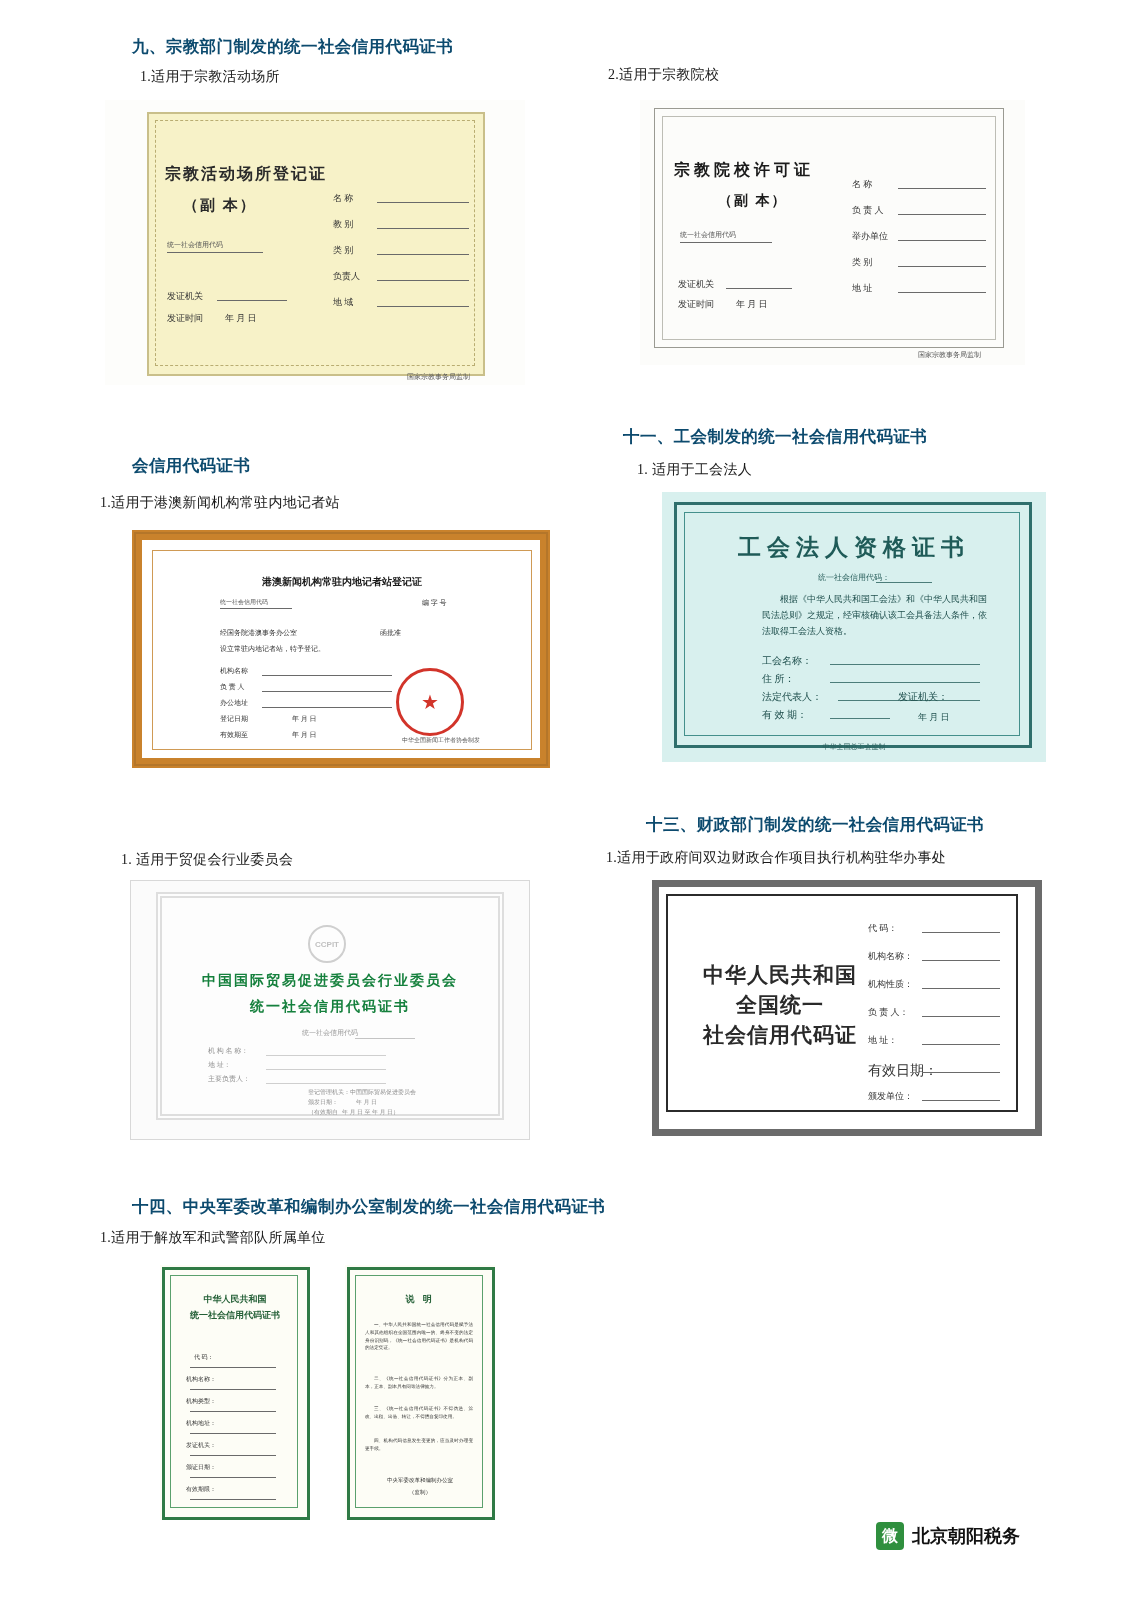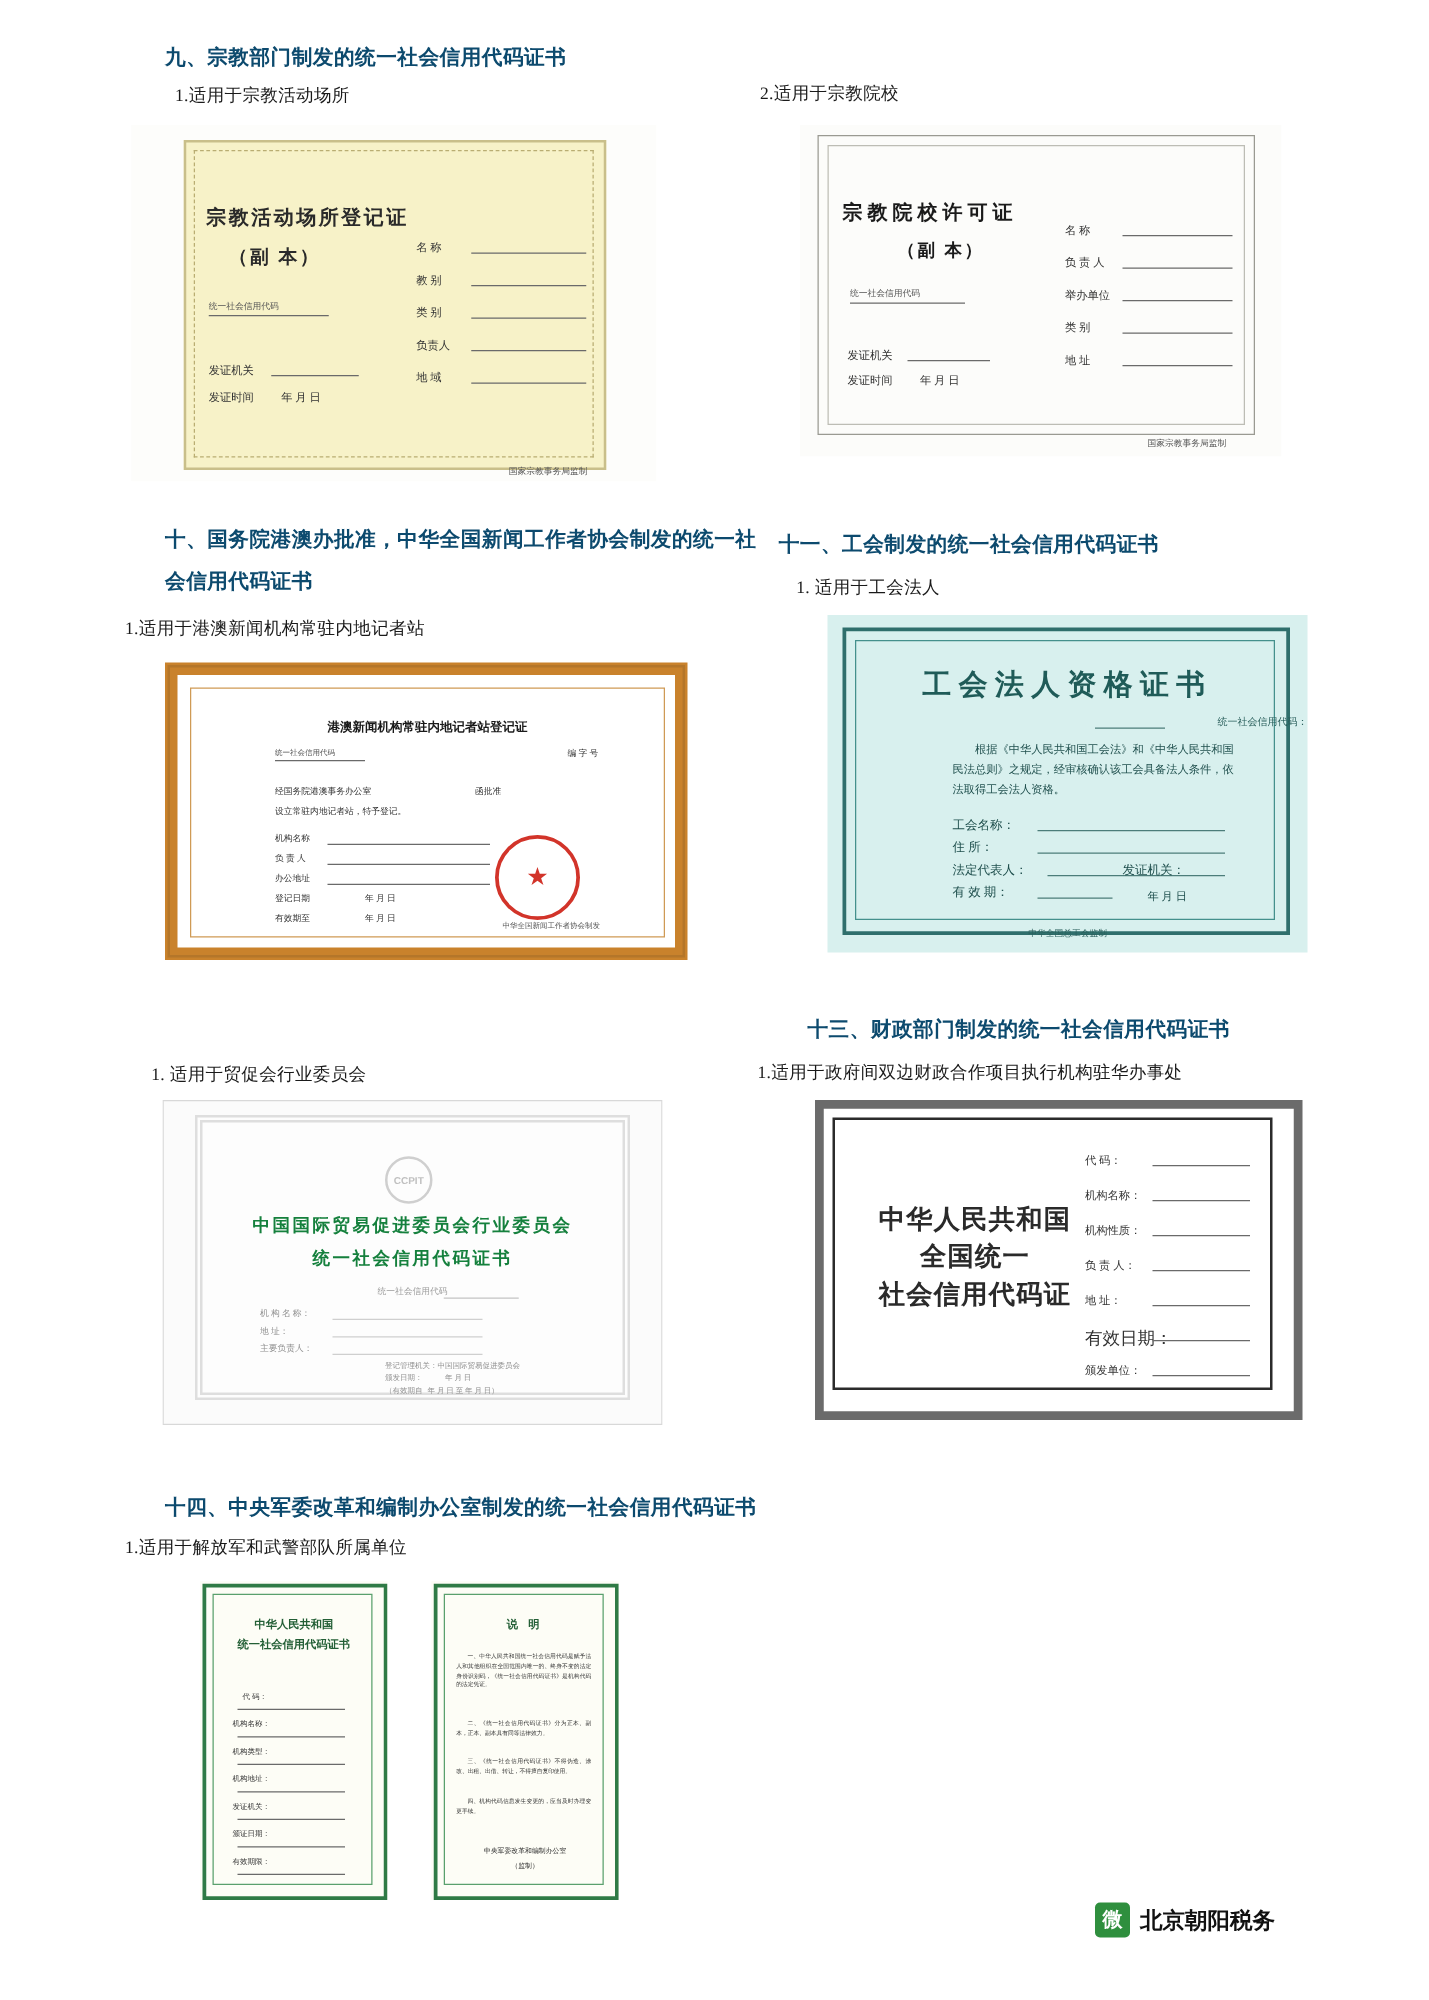--- a/index.html
+++ b/index.html
@@ -261,31 +261,30 @@
     <div class="flabel" style="left:212px; top:130px; font-size:9px;">举办单位</div>
     <div class="fieldline" style="left:258px; top:140px; width:88px;"></div>
     <div class="flabel" style="left:212px; top:156px; font-size:9px;">类  别</div>
     <div class="fieldline" style="left:258px; top:166px; width:88px;"></div>
     <div class="flabel" style="left:212px; top:182px; font-size:9px;">地  址</div>
     <div class="fieldline" style="left:258px; top:192px; width:88px;"></div>
 
     <div class="tiny" style="left:278px; top:250px; font-size:7px;">国家宗教事务局监制</div>
   </div>
 
-  <div class="abs sec-head" style="left:99px; top:420px; width:480px;">十、国务院港澳办批准，中华全国新闻工作者协会制发的统一社</div>
   <div class="abs sec-head" style="left:99px; top:453px; width:480px;">会信用代码证书</div>
   <div class="abs sub-head" style="left:100px; top:494px;">1.适用于港澳新闻机构常驻内地记者站</div>
 
   <div class="cert c3" style="left:122px; top:520px; width:440px; height:260px;">
     <div class="c3-orn" style="left:10px; top:10px; width:398px; height:218px;"></div>
     <div class="c3-orn2" style="left:30px; top:30px; width:378px; height:198px;"></div>
     <div style="position:absolute; left:0; top:55px; width:100%; text-align:center; font-size:10px; font-weight:bold; font-family:'Liberation Serif',serif;">港澳新闻机构常驻内地记者站登记证</div>
     <div class="tiny" style="left:98px; top:78px; font-size:6px;">统一社会信用代码</div>
     <div class="fieldline" style="left:98px; top:88px; width:72px;"></div>
-    <div class="flabel" style="left:300px; top:78px; font-size:7px;margin-left:32px;">编   字   号</div>
+    <div class="flabel" style="left:300px; top:78px; font-size:7px;">编   字   号</div>
 
     <div class="flabel" style="left:98px; top:108px; font-size:7px;">经国务院港澳事务办公室</div>
     <div class="flabel" style="left:258px; top:108px; font-size:7px;">函批准</div>
     <div class="flabel" style="left:98px; top:124px; font-size:7px;">设立常驻内地记者站，特予登记。</div>
 
     <div class="flabel" style="left:98px; top:146px; font-size:7px;">机构名称</div>
     <div class="fieldline" style="left:140px; top:155px; width:130px;"></div>
     <div class="flabel" style="left:98px; top:162px; font-size:7px;">负 责 人</div>
     <div class="fieldline" style="left:140px; top:171px; width:130px;"></div>
     <div class="flabel" style="left:98px; top:178px; font-size:7px;">办公地址</div>
@@ -301,21 +300,21 @@
     <div class="tiny" style="left:280px; top:216px; font-size:6px;">中华全国新闻工作者协会制发</div>
   </div>
 
   <div class="abs sec-head" style="left:590px; top:424px; width:470px;">十一、工会制发的统一社会信用代码证书</div>
   <div class="abs sub-head" style="left:637px; top:461px;">1. 适用于工会法人</div>
 
   <div class="cert c4" style="left:662px; top:492px; width:384px; height:270px;">
     <div class="c4-b1" style="left:12px; top:10px; width:352px; height:240px;"></div>
     <div class="c4-b2" style="left:22px; top:20px; width:334px; height:222px;"></div>
     <div class="c4-title" style="left:0; top:40px; font-size:23px;">工会法人资格证书</div>
-    <div style="position:absolute; left:0; top:80px; width:100%; text-align:right; font-size:8px; color:#2a5f5c; font-family:Liberation Sans, sans-serif;">统一社会信用代码：</div>
+    <div style="position:absolute; left:0; top:80px; width:100%; text-align:center; font-size:8px; color:#2a5f5c; font-family:Liberation Sans, sans-serif;">统一社会信用代码：</div>
     <div class="fieldline" style="left:214px; top:90px; width:56px; border-color:#4c7d7a;"></div>
 
     <div class="c4-text" style="left:100px; top:100px; width:230px; font-size:9px; text-indent:18px;">根据《中华人民共和国工会法》和《中华人民共和国民法总则》之规定，经审核确认该工会具备法人条件，依法取得工会法人资格。</div>
 
     <div class="c4-text" style="left:100px; top:160px; font-size:10px;">工会名称：</div>
     <div class="fieldline" style="left:168px; top:172px; width:150px; border-color:#4c7d7a;"></div>
     <div class="c4-text" style="left:100px; top:178px; font-size:10px;">住    所：</div>
     <div class="fieldline" style="left:168px; top:190px; width:150px; border-color:#4c7d7a;"></div>
     <div class="c4-text" style="left:100px; top:196px; font-size:10px;">法定代表人：</div>
     <div class="fieldline" style="left:176px; top:208px; width:142px; border-color:#4c7d7a;"></div>

